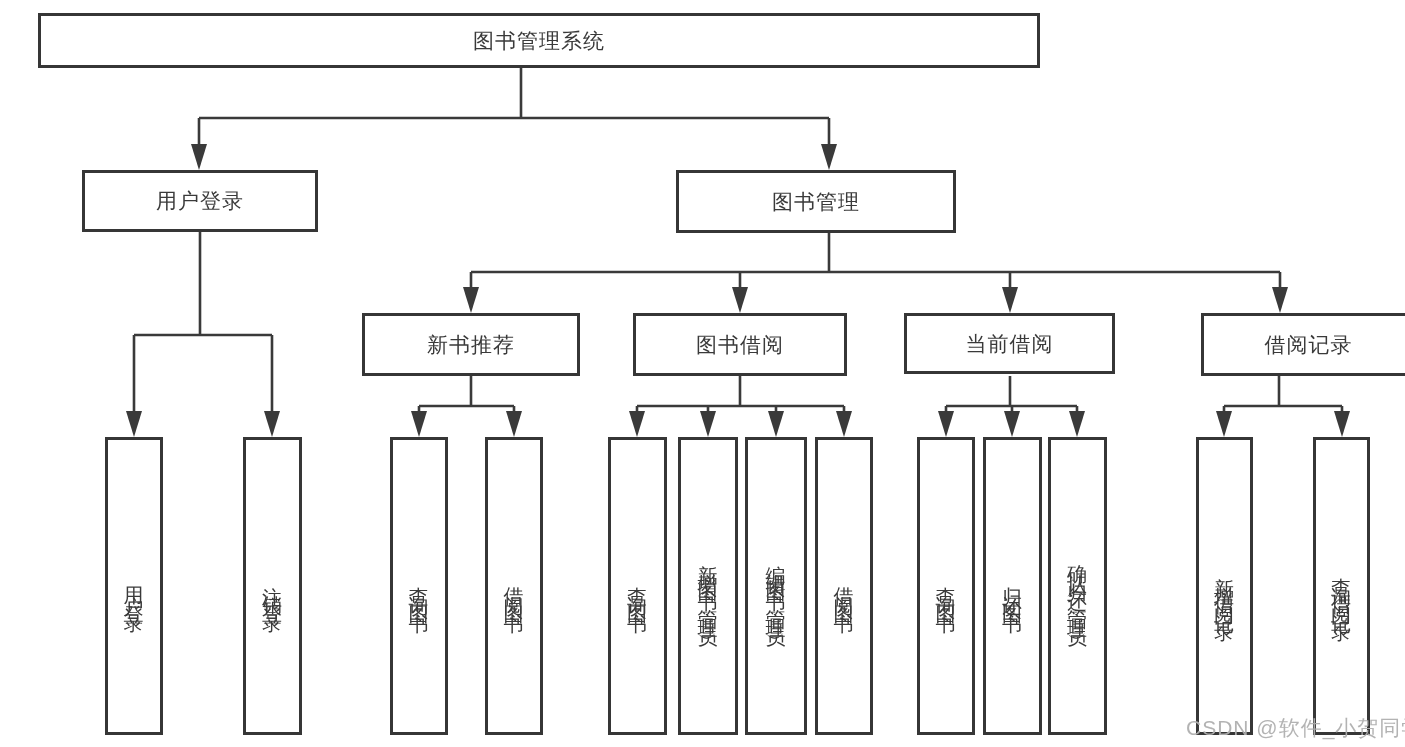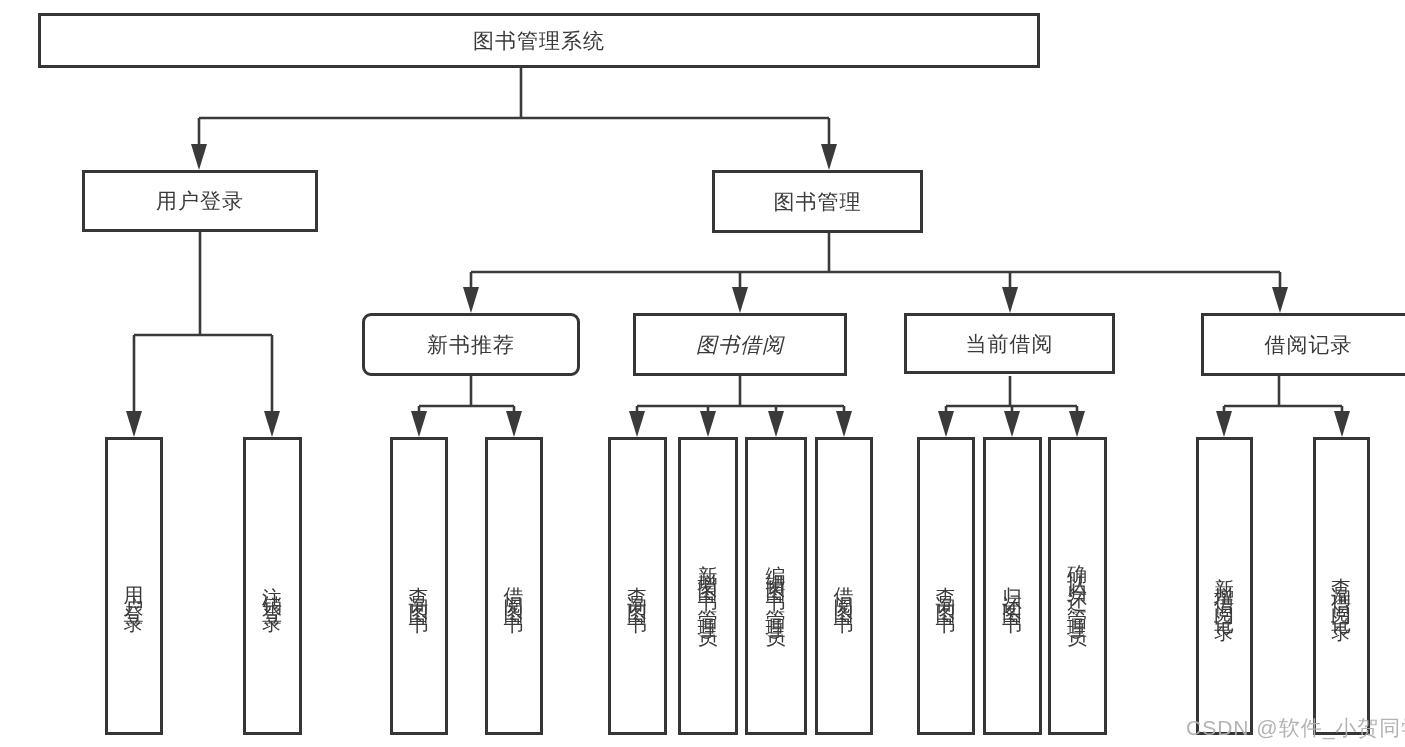--- a/index.html
+++ b/index.html
@@ -102,24 +102,24 @@
     <polygon points="1069,411 1085,411 1077,437"></polygon>
 
     <path d="M1279,376 V406 M1224,406 H1342 M1224,406 V413 M1342,406 V413"></path>
     <polygon points="1216,411 1232,411 1224,437"></polygon>
     <polygon points="1334,411 1350,411 1342,437"></polygon>
   </svg>
 
   <div class="box h-box" style="left:21px; top:13px; width:1002px; height:55px;margin-left:17px;">图书管理系统</div>
 
   <div class="box h-box" style="left:82px; top:170px; width:236px; height:62px;">用户登录</div>
-  <div class="box h-box" style="left:712px; top:170px; width:211px; height:63px;">图书管理</div>
+  <div class="box h-box" style="left:676px; top:170px; width:280px; height:63px;">图书管理</div>
 
-  <div class="box h-box" style="left:362px; top:313px; width:218px; height:63px;border-radius:9px;">新书推荐</div>
-  <div class="box h-box" style="left:633px; top:313px; width:214px; height:63px;font-style:italic;">图书借阅</div>
+  <div class="box h-box" style="left:362px; top:313px; width:218px; height:63px;">新书推荐</div>
+  <div class="box h-box" style="left:633px; top:313px; width:214px; height:63px;">图书借阅</div>
   <div class="box h-box" style="left:904px; top:313px; width:211px; height:61px;">当前借阅</div>
   <div class="box h-box" style="left:1171px; top:313px; width:215px; height:63px;margin-left:30px;">借阅记录</div>
 
   <div class="box v-box" style="left:105px; top:437px; width:58px; height:298px;">用户登录</div>
   <div class="box v-box" style="left:243px; top:437px; width:59px; height:298px;">注销登录</div>
 
   <div class="box v-box" style="left:390px; top:437px; width:58px; height:298px;">查询图书</div>
   <div class="box v-box" style="left:485px; top:437px; width:58px; height:298px;">借阅图书</div>
 
   <div class="box v-box" style="left:608px; top:437px; width:59px; height:298px;">查询图书</div>

